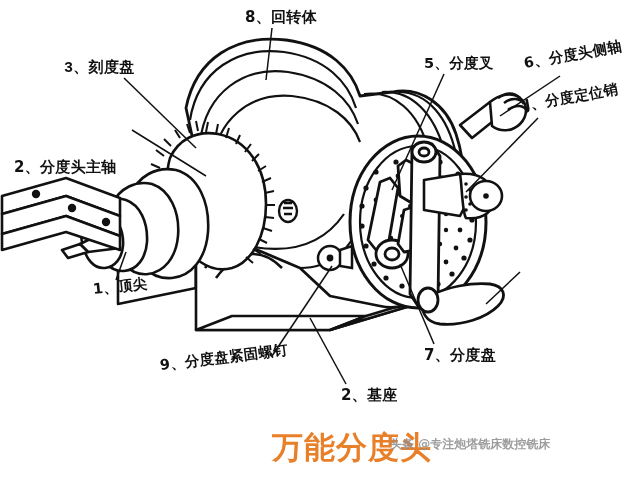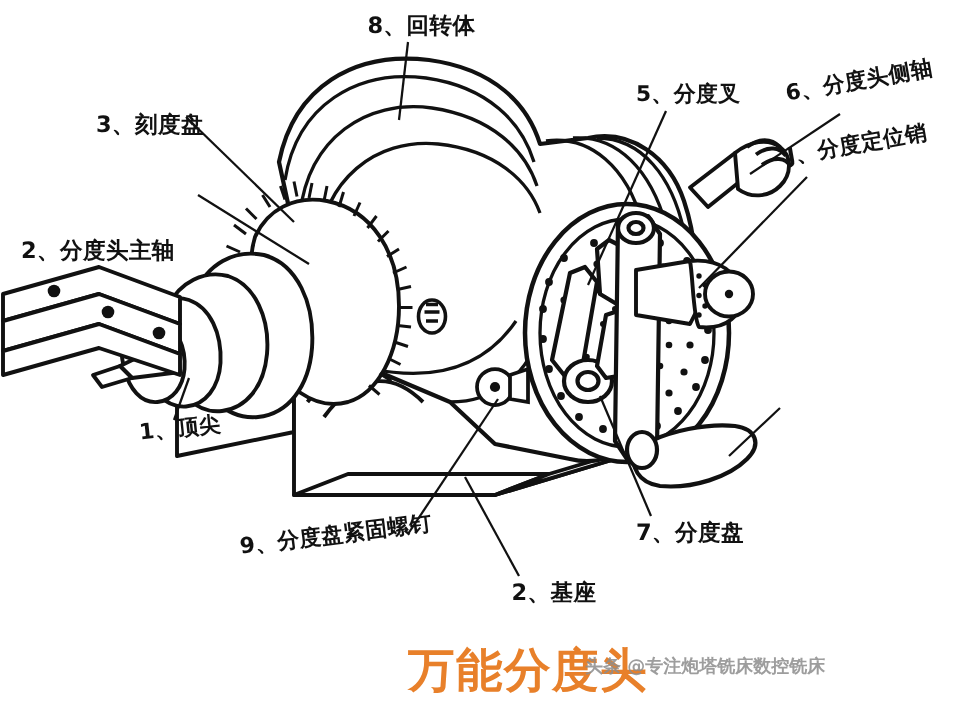--- a/index.html
+++ b/index.html
@@ -30,21 +30,21 @@
     white-space: nowrap;
     line-height: 1;
     letter-spacing: 0.3px;
   }
   .label-14 { font-size: 14.5px; }
   .label-15 { font-size: 15px; }
 
   
   #lbl-1  { left: 93px;  top: 282px; transform: rotate(-6deg); transform-origin: left center; }
   #lbl-2  { left: 14px;  top: 116px; margin-top: 44px; }
-  #lbl-3  { left: 64px;  top: 76px;  }
+  #lbl-3  { left: 64px;  top: 61px; font-family: Liberation Mono, monospace;  }
   #lbl-4  { left: 245px; top: 10px;  }
   #lbl-5  { left: 424px; top: 56px;  }
   #lbl-6  { left: 524px; top: 56px;  transform: rotate(-10deg); transform-origin: left center; }
   #lbl-j  { left: 525px; top: 98px;  transform: rotate(-10deg); transform-origin: left center; }
   #lbl-k  { left: 512px; top: 255px; }
   #lbl-7  { left: 424px; top: 348px; }
   #lbl-8  { left: 341px; top: 388px; }
   #lbl-9  { left: 160px; top: 358px; transform: rotate(-7deg); transform-origin: left center; }
 
   #title-main {

